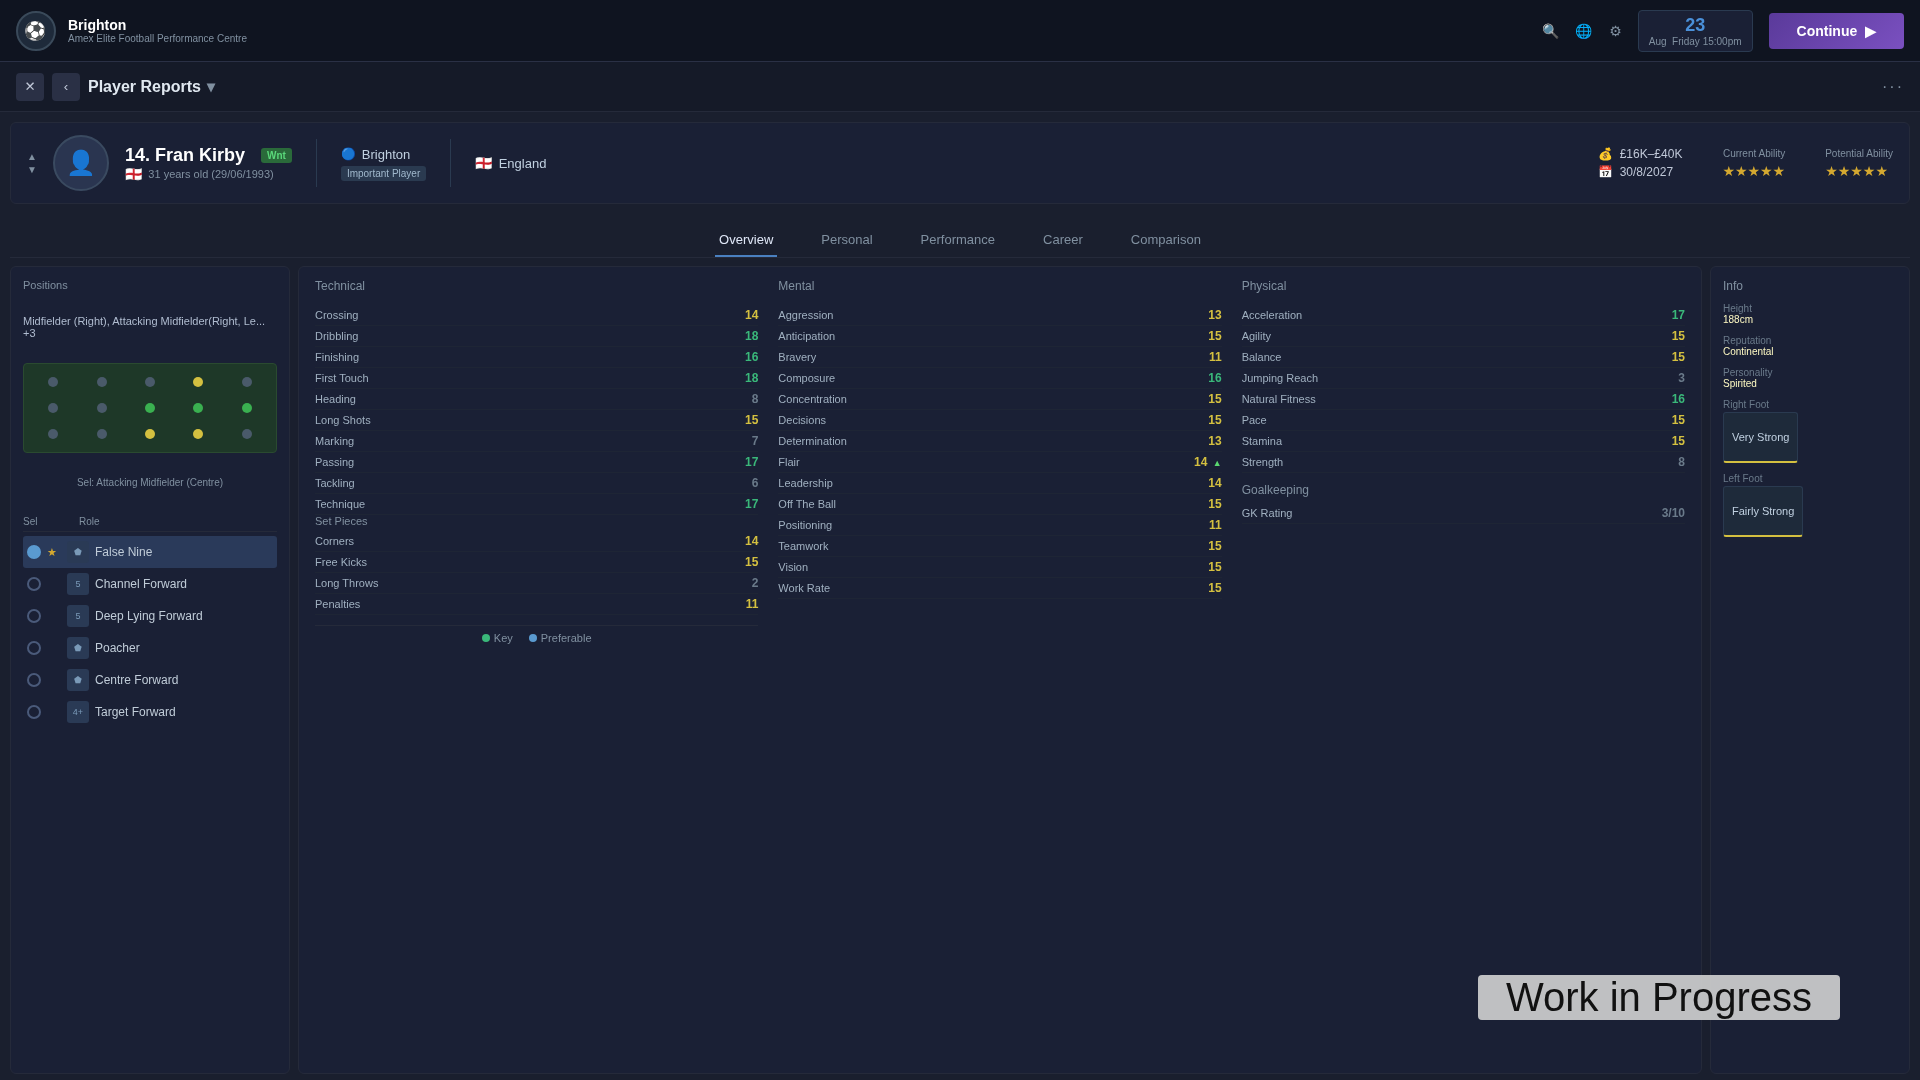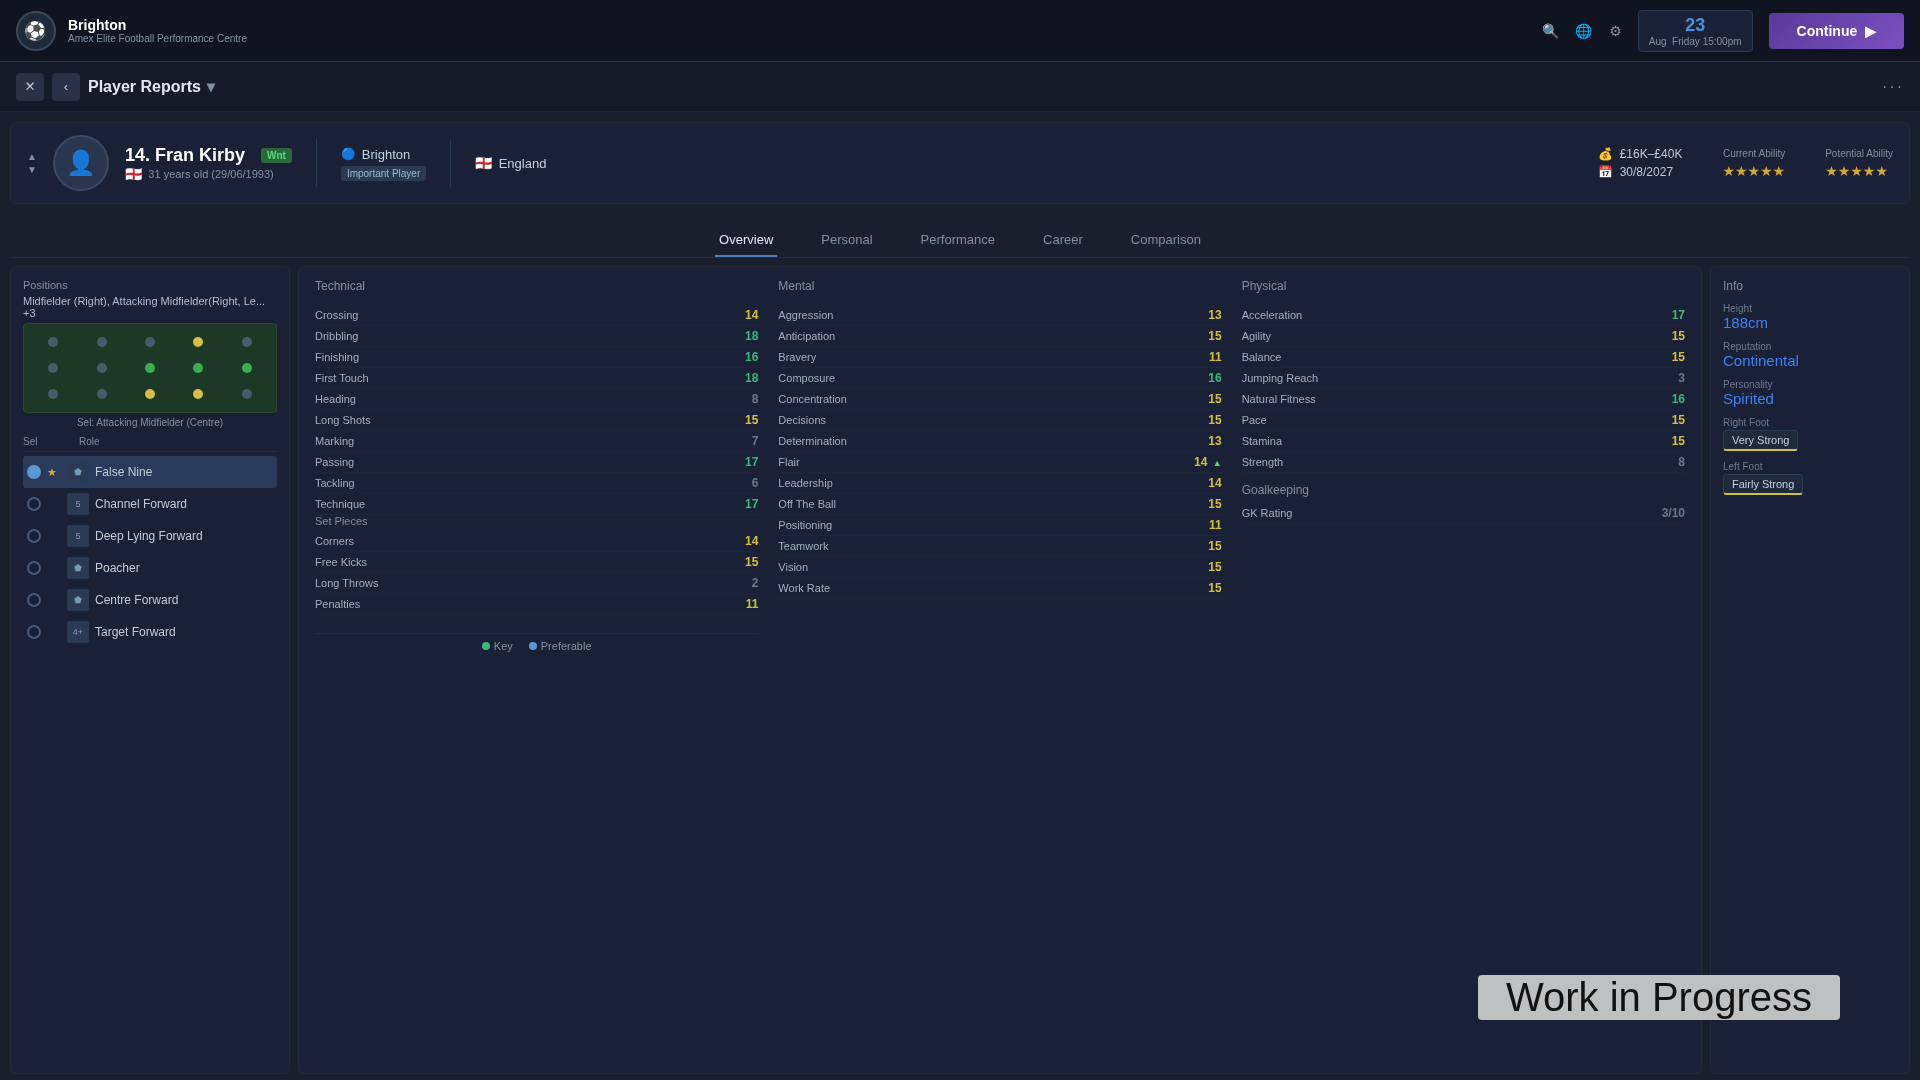--- a/index.html
+++ b/index.html
@@ -169,21 +169,21 @@
 
     
     .left-panel {
       width: 280px;
       background: #1a2035;
       border: 1px solid #252a3a;
       border-radius: 6px;
       padding: 12px;
       display: flex;
       flex-direction: column;
-      gap: 4px;
+      gap: 24px;
     }
     .positions-label { color: #8090a0; font-size: 11px; }
     .positions-list { color: #b0bcd0; font-size: 11px; }
     .pitch-diagram {
       background: #1e3828;
       border: 1px solid #2a4a30;
       border-radius: 4px;
       height: 90px;
       position: relative;
       overflow: hidden;
@@ -270,21 +270,21 @@
     .val-dimmed { color: #6a7a8a; }
 
     .stat-val-arrow { font-size: 9px; color: #5ad870; margin-left: 2px; }
 
     .set-pieces-title { color: #8090a0; font-size: 11px; margin-top: 0; margin-bottom: 4px; }
 
     .legend-row {
       display: flex;
       gap: 16px;
       justify-content: center;
-      margin-top: 18px;
+      margin-top: 10px;
       padding-top: 6px;
       border-top: 1px solid #252a3a;
     }
     .legend-item { display: flex; align-items: center; gap: 4px; font-size: 11px; color: #8090a0; }
     .legend-dot { width: 8px; height: 8px; border-radius: 50%; }
     .legend-key { background: #3ab87a; }
     .legend-pref { background: #5a9ad0; }
 
     .goalkeeping-title { color: #8090a0; font-size: 12px; margin-top: 10px; margin-bottom: 6px; }
 
@@ -292,26 +292,26 @@
     .right-panel {
       width: 200px;
       background: #1a2035;
       border: 1px solid #252a3a;
       border-radius: 6px;
       padding: 12px;
     }
     .info-title { color: #8090a0; font-size: 12px; margin-bottom: 10px; }
     .info-row { margin-bottom: 10px; }
     .info-row-label { color: #6a7a8a; font-size: 10px; }
-    .info-row-val { color: #3b82f6; font-size: 15px; }
+    .info-row-val { color: #fef9c3; font-size: 10px; }
     .foot-bar {
       background: #1e2a3a;
       border: 1px solid #2a3a50;
       border-radius: 3px;
-      padding: 3px 8px;
+      padding: 18px 8px;
       font-size: 11px;
       color: #c0d0e0;
       display: inline-block;
       margin-top: 2px;
       border-bottom: 2px solid #d4c040;
     }
 
     
     ::-webkit-scrollbar { width: 4px; }
     ::-webkit-scrollbar-track { background: #1a2035; }

